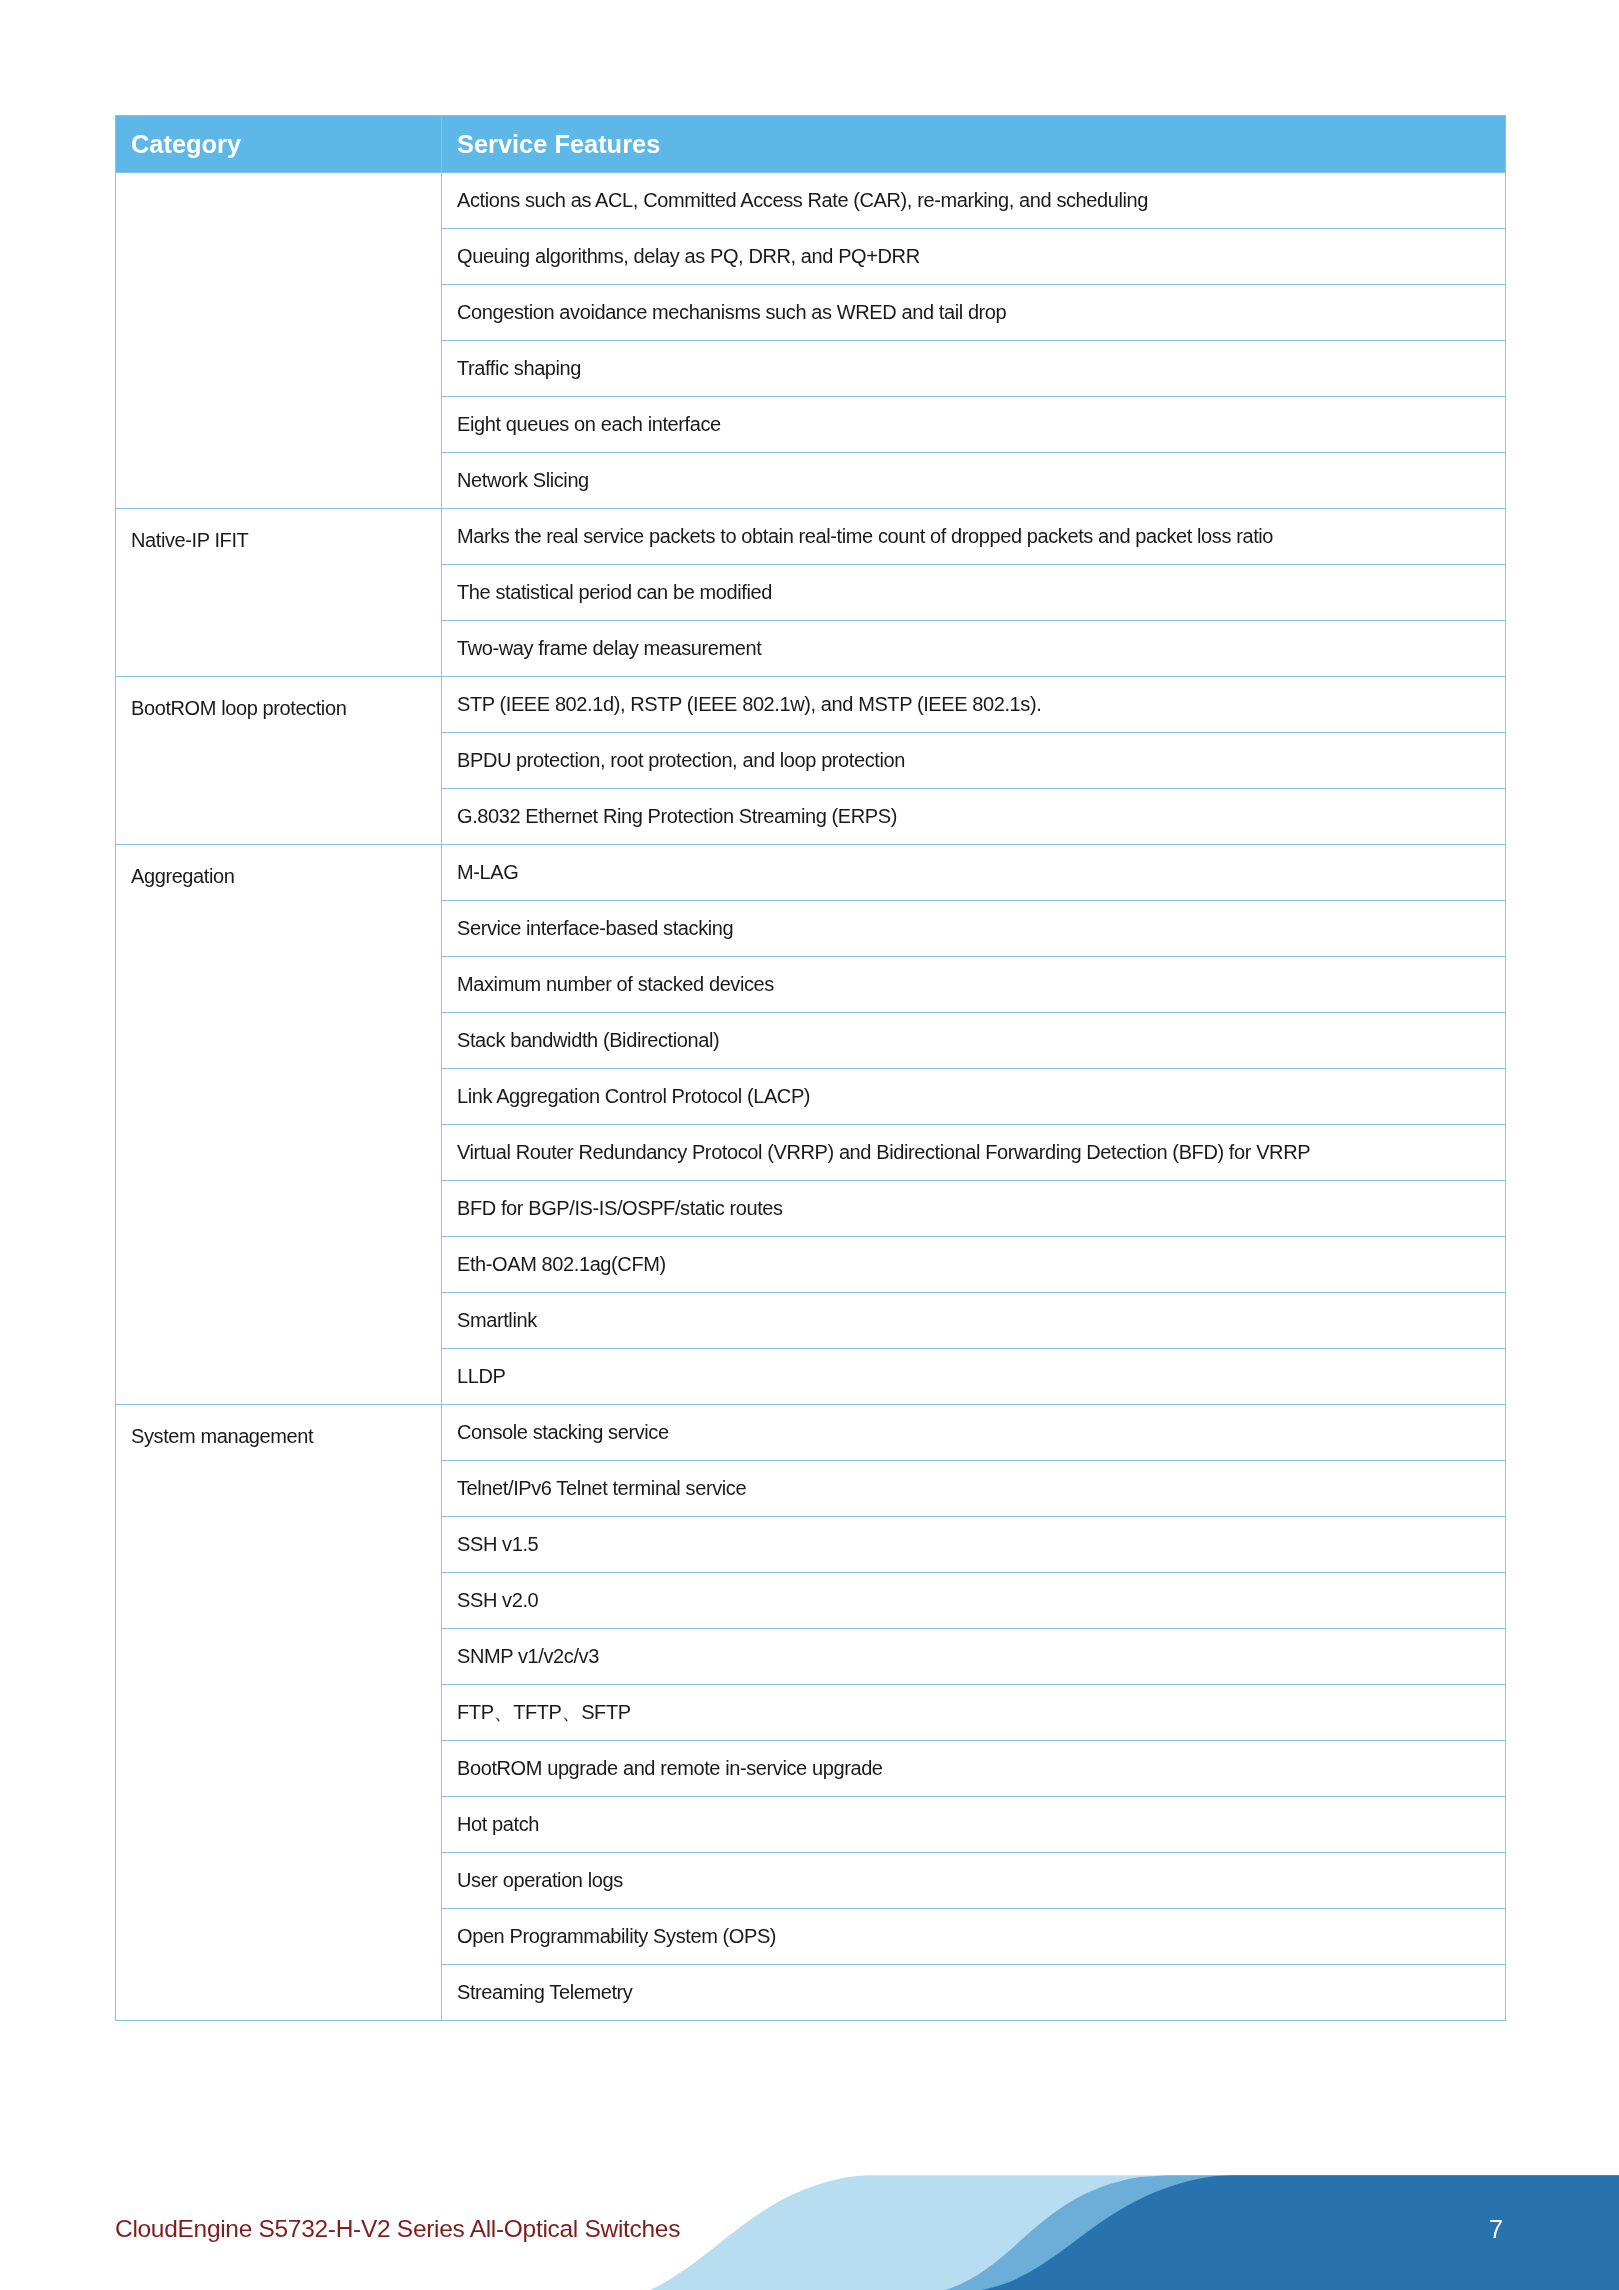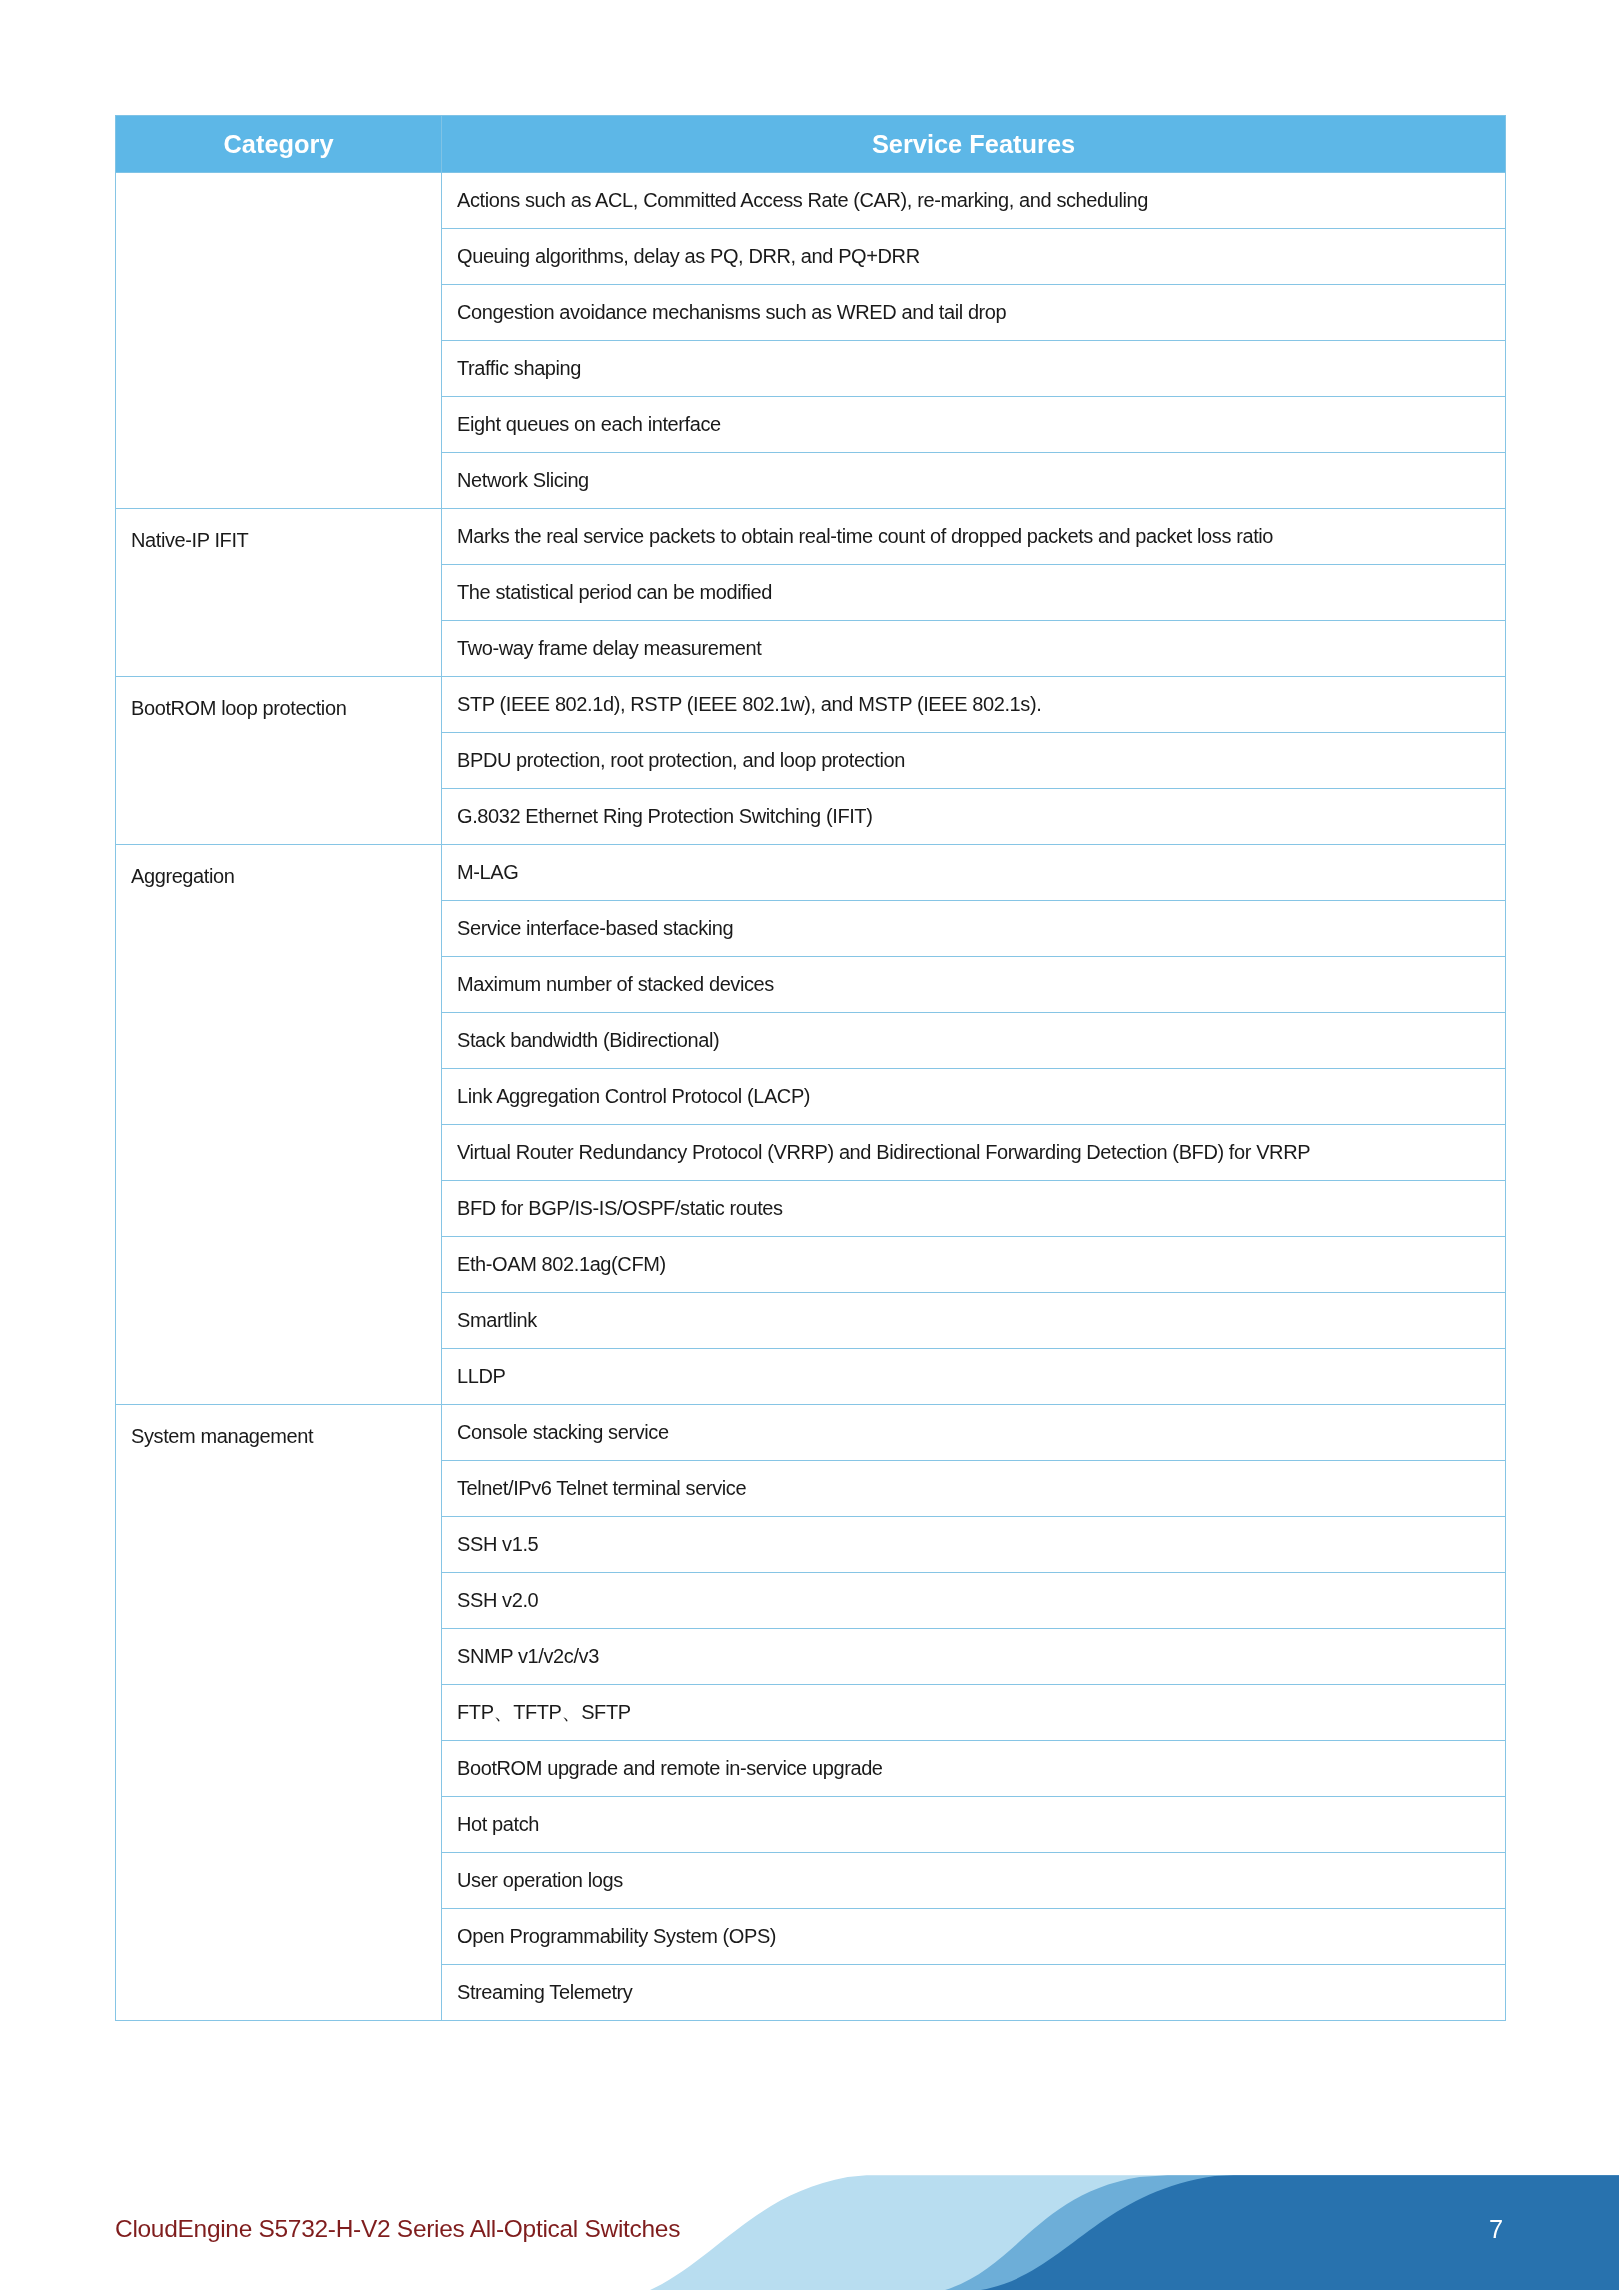--- a/index.html
+++ b/index.html
@@ -3,21 +3,21 @@
 <meta charset="utf-8">
 <style>
   html, body { margin: 0; padding: 0; background: #ffffff; }
   body { width: 1620px; height: 2291px; position: relative; overflow: hidden;
          font-family: "Liberation Sans", sans-serif; color: #1a1a1a; }
   #spec-table { position: absolute; left: 115px; top: 115px; width: 1390px;
          border-collapse: collapse; table-layout: fixed; }
   #spec-table col.c1 { width: 326px; }
   #spec-table col.c2 { width: 1064px; }
   #spec-table th { background: #5db7e7; color: #ffffff; font-weight: bold; font-size: 25.4px;
-         text-align: center; height: 57px; padding: 0 15px; border: 1.9px solid #7fc3e6; box-sizing: border-box; }
+         text-align: left; height: 57px; padding: 0 15px; border: 1.9px solid #7fc3e6; box-sizing: border-box; }
   #spec-table td { font-size: 20px; line-height: 32px; padding: 11.3px 15px 11.3px 15px;
          border: 1.9px solid #86c5e5; vertical-align: top; letter-spacing: -0.4px; }
   #spec-table td.feat { height: 56px; box-sizing: border-box; }
   #spec-table td.cat { padding-top: 15px; }
   .footer-title { position: absolute; left: 115px; top: 2215px; font-size: 24.5px; color: #7f1d1d; letter-spacing: -0.3px; }
   .page-num { position: absolute; left: 1489px; top: 2215px; font-size: 25.4px; color: #ffffff; }
   .wave { position: absolute; left: 0; top: 0; }
 </style>
 </head>
 <body>
@@ -70,21 +70,21 @@
         <td class="feat">Two-way frame delay measurement</td>
       </tr>
       <tr>
         <td class="cat" rowspan="3">BootROM loop protection</td>
         <td class="feat">STP (IEEE 802.1d), RSTP (IEEE 802.1w), and MSTP (IEEE 802.1s).</td>
       </tr>
       <tr>
         <td class="feat">BPDU protection, root protection, and loop protection</td>
       </tr>
       <tr>
-        <td class="feat">G.8032 Ethernet Ring Protection Switching (IFIT)</td>
+        <td class="feat">G.8032 Ethernet Ring Protection Streaming (ERPS)</td>
       </tr>
       <tr>
         <td class="cat" rowspan="10">Aggregation</td>
         <td class="feat">M-LAG</td>
       </tr>
       <tr>
         <td class="feat">Service interface-based stacking</td>
       </tr>
       <tr>
         <td class="feat">Maximum number of stacked devices</td>

